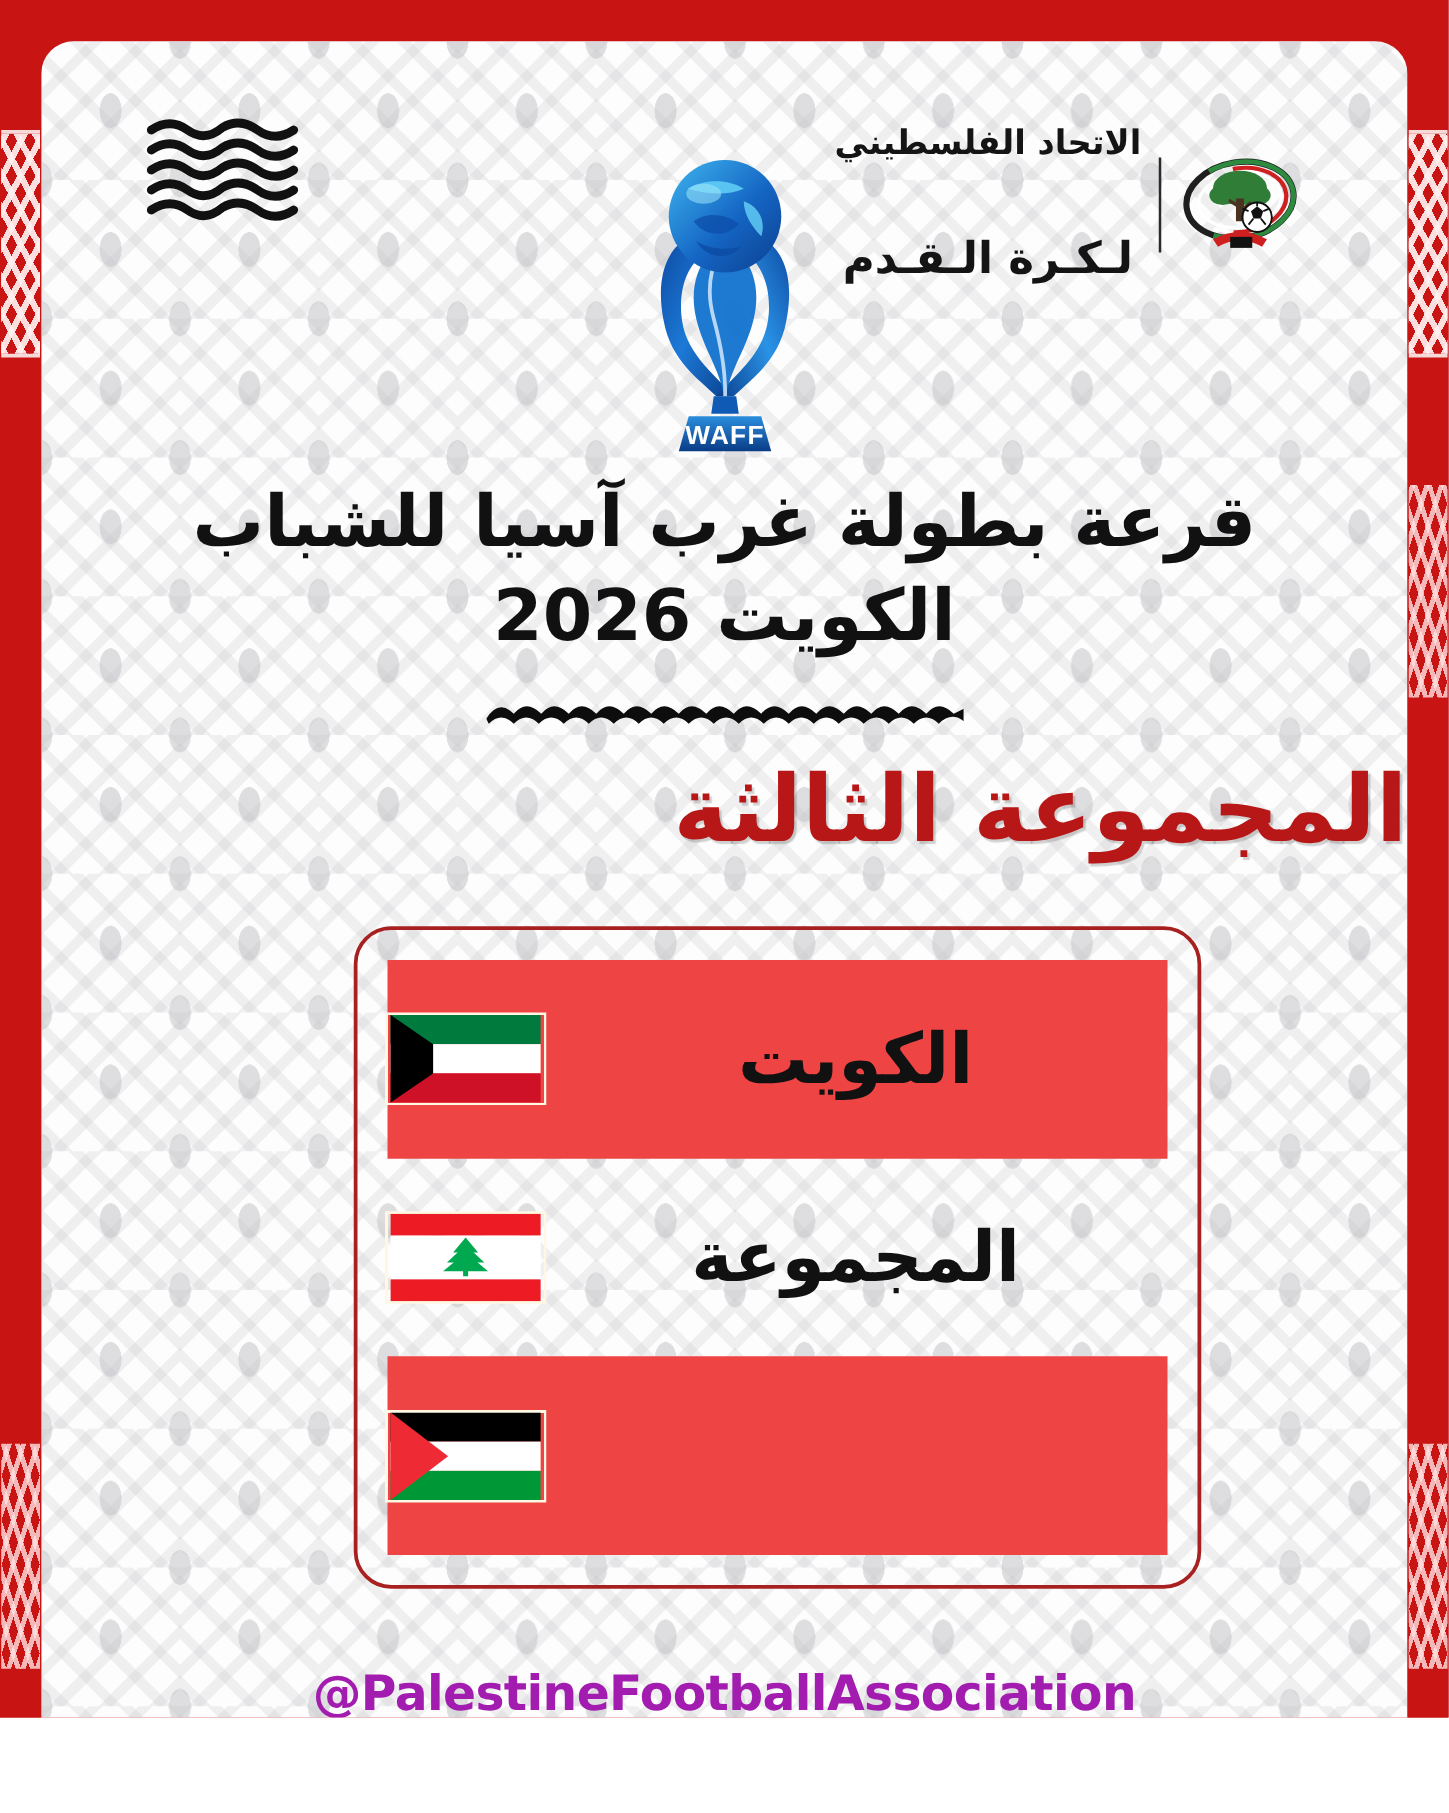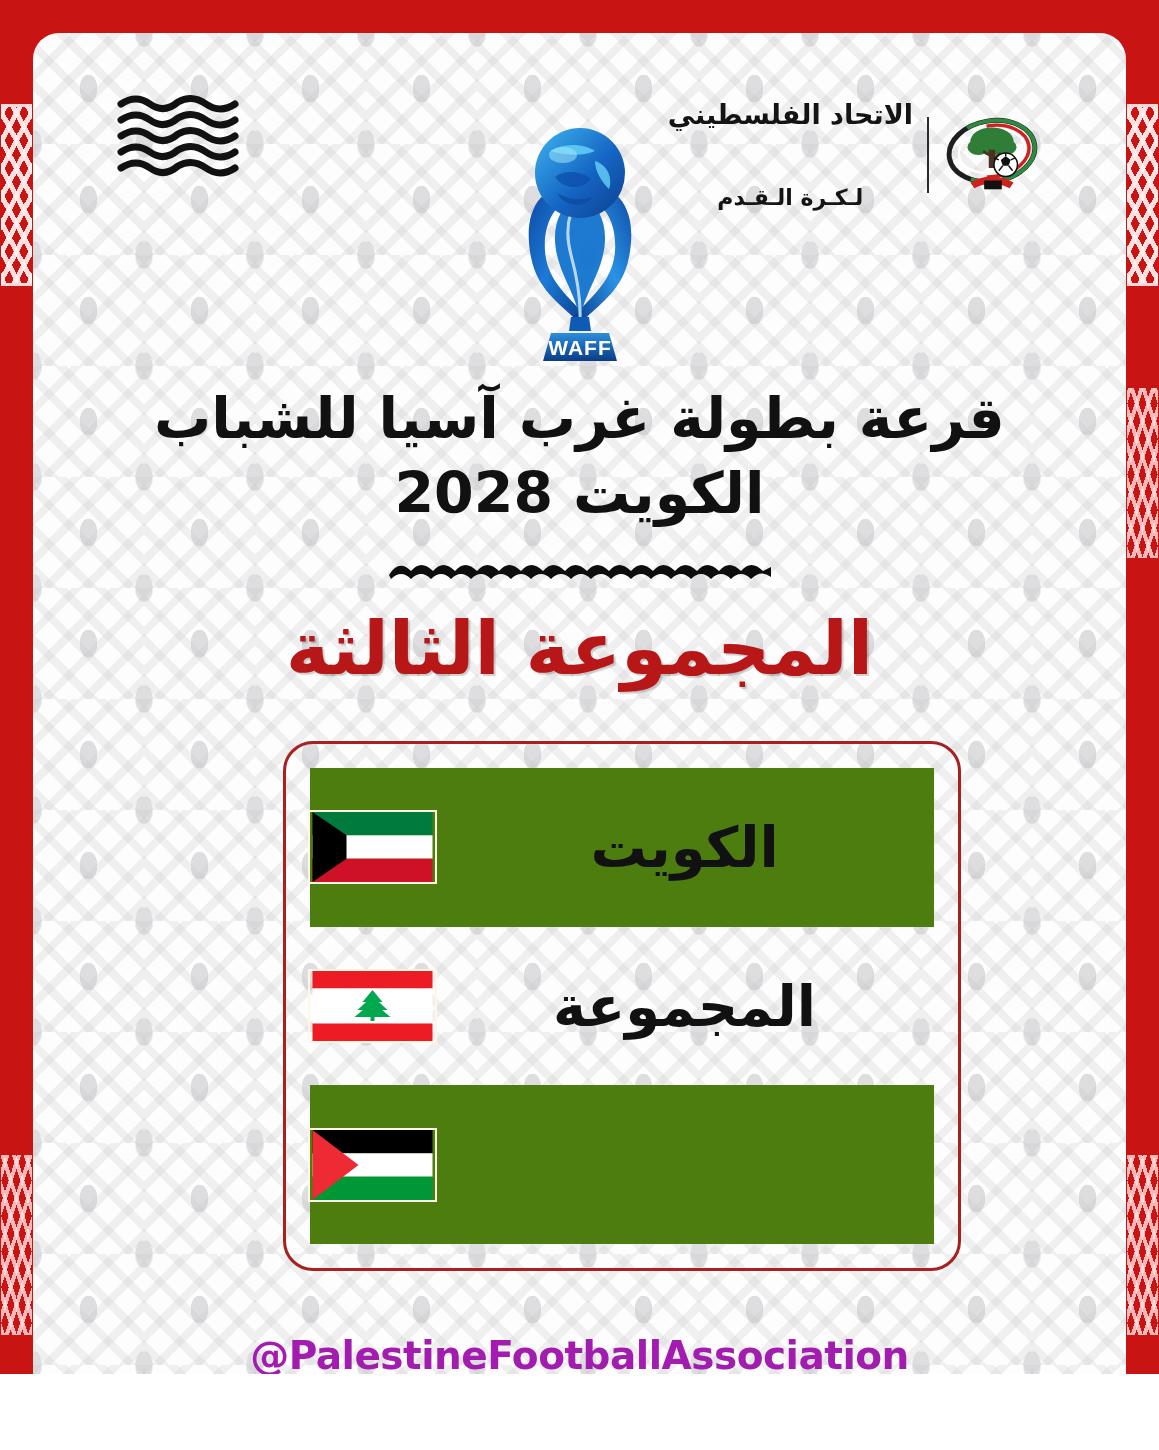--- a/index.html
+++ b/index.html
@@ -92,21 +92,21 @@
   #fed-block{
     position:absolute;right:85px;top:62px;
     display:flex;align-items:center;gap:14px;
     direction:rtl;
   }
   #fed-text{
     text-align:center;line-height:1.45;
     font-weight:700;color:#141414;
   }
   #fed-line1{font-size:27px;letter-spacing:.5px;}
-  #fed-line2{font-size:22px;letter-spacing:5px;margin-top:48px;}
+  #fed-line2{font-size:35px;letter-spacing:5px;margin-top:48px;}
   #fed-sep{width:2px;height:76px;background:#2b2b2b;}
   #fed-logo{width:98px;height:98px;}
   #fed-logo svg{width:100%;height:100%;display:block;}
 
   
   #trophy{
     position:absolute;left:50%;top:88px;transform:translateX(-50%);
     width:170px;height:250px;
   }
   #trophy svg{width:100%;height:100%;display:block;}
@@ -122,21 +122,21 @@
   }
 
   #divider{
     position:absolute;left:50%;top:516px;transform:translateX(-50%);
     width:382px;height:40px;
   }
   #divider svg{width:100%;height:100%;display:block;}
 
   #group-title{
     position:absolute;left:0;right:0;top:572px;
-    text-align:center;direction:rtl;
+    text-align:right;direction:rtl;
     font-size:74px;font-weight:900;color:#B81717;
     letter-spacing:-1px;
     text-shadow:2px 2px 1px rgba(0,0,0,.18);
   }
 
   
   #card{
     position:absolute;left:250px;top:708px;
     width:672px;height:524px;
     border:3px solid #A82020;
@@ -148,21 +148,21 @@
     width:624px;height:476px;
     display:flex;flex-direction:column;
   }
   .team-row{
     flex:1;display:flex;flex-direction:row-reverse;
     align-items:center;
     direction:rtl;
     padding:0 0 0 0;
     position:relative;
   }
-  .team-row.shaded{background:#4d7c0f;}
+  .team-row.shaded{background:#ef4444;}
   .team-flag{
     width:125px;height:70px;margin-right:26px;
     box-shadow:0 0 0 2px #fdf7e4;
     flex:0 0 auto;
   }
   .team-flag svg{width:100%;height:100%;display:block;}
   .team-name{
     flex:1;text-align:center;padding-right:26px;
     font-size:56px;font-weight:900;color:#111;
     letter-spacing:-1px;
@@ -267,21 +267,21 @@
         <ellipse cx="68" cy="34" rx="14" ry="8" fill="#9fe6fb" opacity=".55"></ellipse>
 
         <path d="M76 196 L94 196 L96 210 L74 210 Z" fill="#0f5ab4"></path>
         <path d="M56 212 L114 212 L122 240 L48 240 Z" fill="url(#baseG)"></path>
         <text x="85" y="234" text-anchor="middle" font-family="Liberation Sans, sans-serif" font-size="21" font-weight="bold" fill="#ffffff" letter-spacing="1">WAFF</text>
       </svg>
     </div>
 
     <div id="title-wrap">
       <div class="title-line">قرعة بطولة غرب آسيا للشباب</div>
-      <div class="title-line">الكويت 2028</div>
+      <div class="title-line">الكويت 2026</div>
     </div>
 
     <div id="divider">
       <svg viewBox="0 0 382 40" xmlns="http://www.w3.org/2000/svg">
         <g fill="#0d0d0d">
           <path d="M0 26 Q10 10 22 22 Q32 10 44 22 Q54 10 66 22 Q76 10 88 22 Q98 10 110 22
                    Q120 10 132 22 Q142 10 154 22 Q164 10 176 22 Q186 10 198 22 Q208 10 220 22
                    Q230 10 242 22 Q252 10 264 22 Q274 10 286 22 Q296 10 308 22 Q318 10 330 22
                    Q340 10 352 22 Q362 10 374 22 L382 18 L382 28 Q372 20 362 30 Q352 20 342 30
                    Q332 20 322 30 Q312 20 302 30 Q292 20 282 30 Q272 20 262 30 Q252 20 242 30

